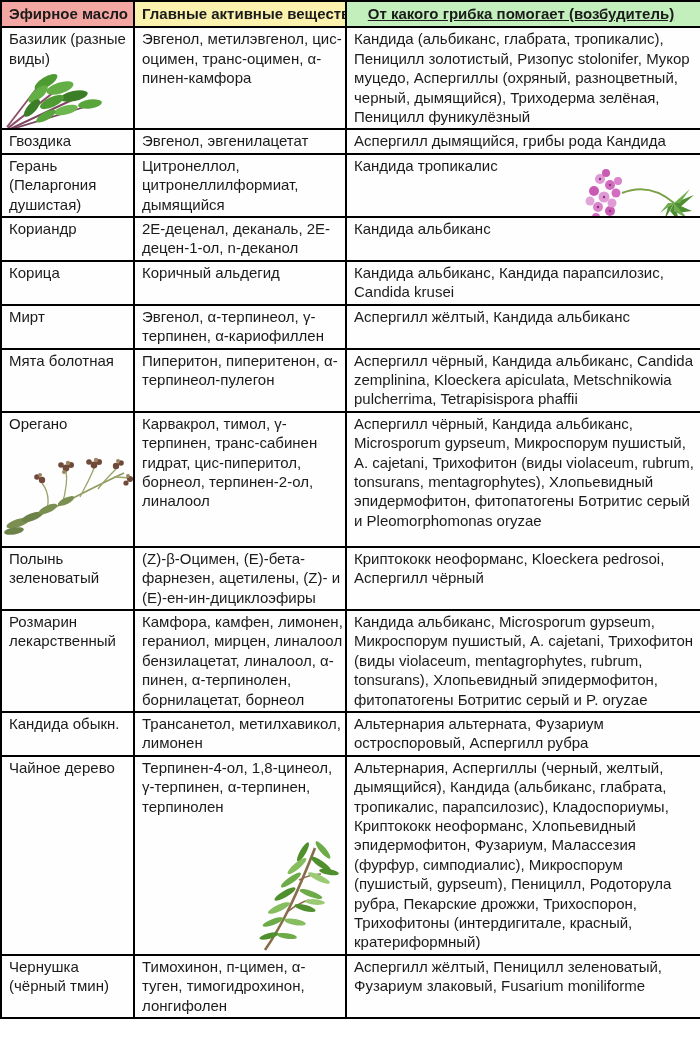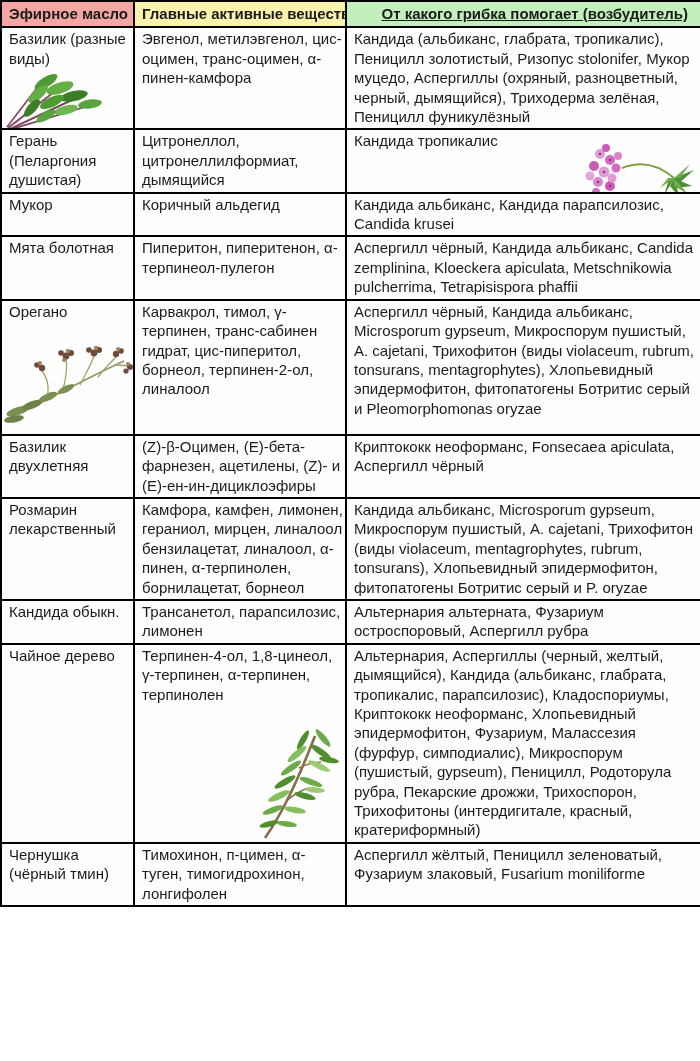--- a/index.html
+++ b/index.html
@@ -1,20 +1,20 @@
 <!DOCTYPE html>
 <html><head>
 <meta charset="utf-8">
 <style>
   html,body{margin:0;padding:0;background:#ffffff;}
   body{width:700px;font-family:"Liberation Sans",sans-serif;color:#1b1b1b;}
   table{border-collapse:collapse;table-layout:fixed;width:700px;}
   th,td{border:2px solid #000;vertical-align:top;padding:1px 0 2px 7px;
         font-size:15px;line-height:19.4px;overflow:hidden;word-wrap:break-word;}
-  th{font-weight:bold;text-align:right;padding:2px 12px 3px 7px;white-space:nowrap;margin-top:40px;}
+  th{font-weight:bold;text-align:center;padding:2px 12px 3px 7px;white-space:nowrap;margin-top:40px;}
   .h1{background:#f4a7a2;}
   .h2{background:#fbf2ad;}
   .h3{background:#c2efbb;text-decoration:underline;}
   td{background:#fffefe;position:relative;}
   .hr{height:23px;}
   .r0{height:95px}.r1{height:22px}.r2{height:59px}.r3{height:34px}.r4{height:40px}
   .r5{height:35px}.r6{height:56px}.r7{height:135px}.r8{height:56px}.r9{height:55px}
   .r10{height:101px}.r11{height:41px}.r12{height:172px}.r13{height:58px}
   .plant{position:absolute;pointer-events:none;}
   .img-basil{left:0;bottom:-2px;width:102px;height:58px;}
@@ -56,20 +56,25 @@
           <ellipse cx="64" cy="38" rx="12" ry="4.5" fill="#6db84e" transform="rotate(-15 64 38)"></ellipse>
           <ellipse cx="30" cy="36" rx="11" ry="4.5" fill="#3c7e28" transform="rotate(-48 30 36)"></ellipse>
           <ellipse cx="44" cy="44" rx="11" ry="4" fill="#57a53b" transform="rotate(-30 44 44)"></ellipse>
         </svg>
       </span>
     </td>
     <td><span>Эвгенол, метилэвгенол, цис-оцимен, транс-оцимен, α-пинен-камфора</span></td>
     <td><span>Кандида (альбиканс, глабрата, тропикалис), Пеницилл золотистый, Ризопус stolonifer, Мукор муцедо, Аспергиллы (охряный, разноцветный, черный, дымящийся), Триходерма зелёная, Пеницилл фуникулёзный</span></td>
   </tr>
 
+  <tr class="r1">
+    <td><span>Гвоздика</span></td>
+    <td><span>Эвгенол, эвгенилацетат</span></td>
+    <td><span>Аспергилл дымящийся, грибы рода Кандида</span></td>
+  </tr>
 
   <tr class="r2">
     <td><span>Герань (Пеларгония душистая)</span></td>
     <td><span>Цитронеллол, цитронеллилформиат, дымящийся</span></td>
     <td>
       <span>Кандида тропикалис</span>
       <span class="plant img-geranium">
         <svg width="120" height="58" viewBox="0 0 120 58">
           <path d="M46 26 C66 18 84 24 98 36" stroke="#7aa348" stroke-width="2" fill="none"></path>
           <g fill="#4f8f33">
@@ -100,27 +105,37 @@
                 <circle cx="34" cy="18" r="1.2" fill="#8e2f7e"></circle>
             <circle cx="28" cy="30" r="1.2" fill="#8e2f7e"></circle>
                 <circle cx="22" cy="40" r="1.2" fill="#8e2f7e"></circle>
             <circle cx="34" cy="44" r="1.2" fill="#8e2f7e"></circle>
           </g>
         </svg>
       </span>
     </td>
   </tr>
 
+  <tr class="r3">
+    <td><span>Кориандр</span></td>
+    <td><span>2Е-деценал, деканаль, 2Е-децен-1-ол, n-деканол</span></td>
+    <td><span>Кандида альбиканс</span></td>
+  </tr>
 
   <tr class="r4">
-    <td><span>Мукор</span></td>
+    <td><span>Корица</span></td>
     <td><span>Коричный альдегид</span></td>
     <td><span>Кандида альбиканс, Кандида парапсилозис, Candida krusei</span></td>
   </tr>
 
+  <tr class="r5">
+    <td><span>Мирт</span></td>
+    <td><span>Эвгенол, α-терпинеол, γ-терпинен, α-кариофиллен</span></td>
+    <td><span>Аспергилл жёлтый, Кандида альбиканс</span></td>
+  </tr>
 
   <tr class="r6">
     <td><span>Мята болотная</span></td>
     <td><span>Пиперитон, пиперитенон, α-терпинеол-пулегон</span></td>
     <td><span>Аспергилл чёрный, Кандида альбиканс, Candida zemplinina, Kloeckera apiculata, Metschnikowia pulcherrima, Tetrapisispora phaffii</span></td>
   </tr>
 
   <tr class="r7">
     <td>
       <span>Орегано</span>
@@ -161,34 +176,34 @@
           <ellipse cx="64" cy="66" rx="9" ry="3.2" fill="#7c8f53" transform="rotate(-26 64 66)"></ellipse>
         </svg>
       </span>
     </td>
     <td><span>Карвакрол, тимол, γ-терпинен, транс-сабинен гидрат, цис-пиперитол, борнеол, терпинен-2-ол, линалоол</span></td>
     <td><span>Аспергилл чёрный, Кандида альбиканс, Microsporum gypseum, Микроспорум пушистый, A. cajetani, Трихофитон (виды violaceum, rubrum, tonsurans, mentagrophytes), Хлопьевидный эпидермофитон, фитопатогены Ботритис серый и Pleomorphomonas oryzae</span></td>
   </tr>
 
 
   <tr class="r9">
-    <td><span>Базилик двухлетняя</span></td>
+    <td><span>Полынь зеленоватый</span></td>
     <td><span>(Z)-β-Оцимен, (E)-бета-фарнезен, ацетилены, (Z)- и (E)-ен-ин-дициклоэфиры</span></td>
-    <td><span>Криптококк неоформанс, Fonsecaea apiculata, Аспергилл чёрный</span></td>
+    <td><span>Криптококк неоформанс, Kloeckera pedrosoi, Аспергилл чёрный</span></td>
   </tr>
 
   <tr class="r10">
     <td><span>Розмарин лекарственный</span></td>
     <td><span>Камфора, камфен, лимонен, гераниол, мирцен, линалоол бензилацетат, линалоол, α-пинен, α-терпинолен, борнилацетат, борнеол</span></td>
     <td><span>Кандида альбиканс, Microsporum gypseum, Микроспорум пушистый, A. cajetani, Трихофитон (виды violaceum, mentagrophytes, rubrum, tonsurans), Хлопьевидный эпидермофитон, фитопатогены Ботритис серый и P. oryzae</span></td>
   </tr>
 
   <tr class="r11">
     <td><span>Кандида обыкн.</span></td>
-    <td><span>Трансанетол, парапсилозис, лимонен</span></td>
+    <td><span>Трансанетол, метилхавикол, лимонен</span></td>
     <td><span>Альтернария альтерната, Фузариум остроспоровый, Аспергилл рубра</span></td>
   </tr>
 
   <tr class="r12">
     <td><span>Чайное дерево</span></td>
     <td>
       <span>Терпинен-4-ол, 1,8-цинеол, γ-терпинен, α-терпинен, терпинолен</span>
       <span class="plant img-teatree">
         <svg width="88" height="118" viewBox="0 0 88 118">
           <path d="M8 114 C26 88 40 58 58 12" stroke="#8a6b4a" stroke-width="2.6" fill="none"></path>

